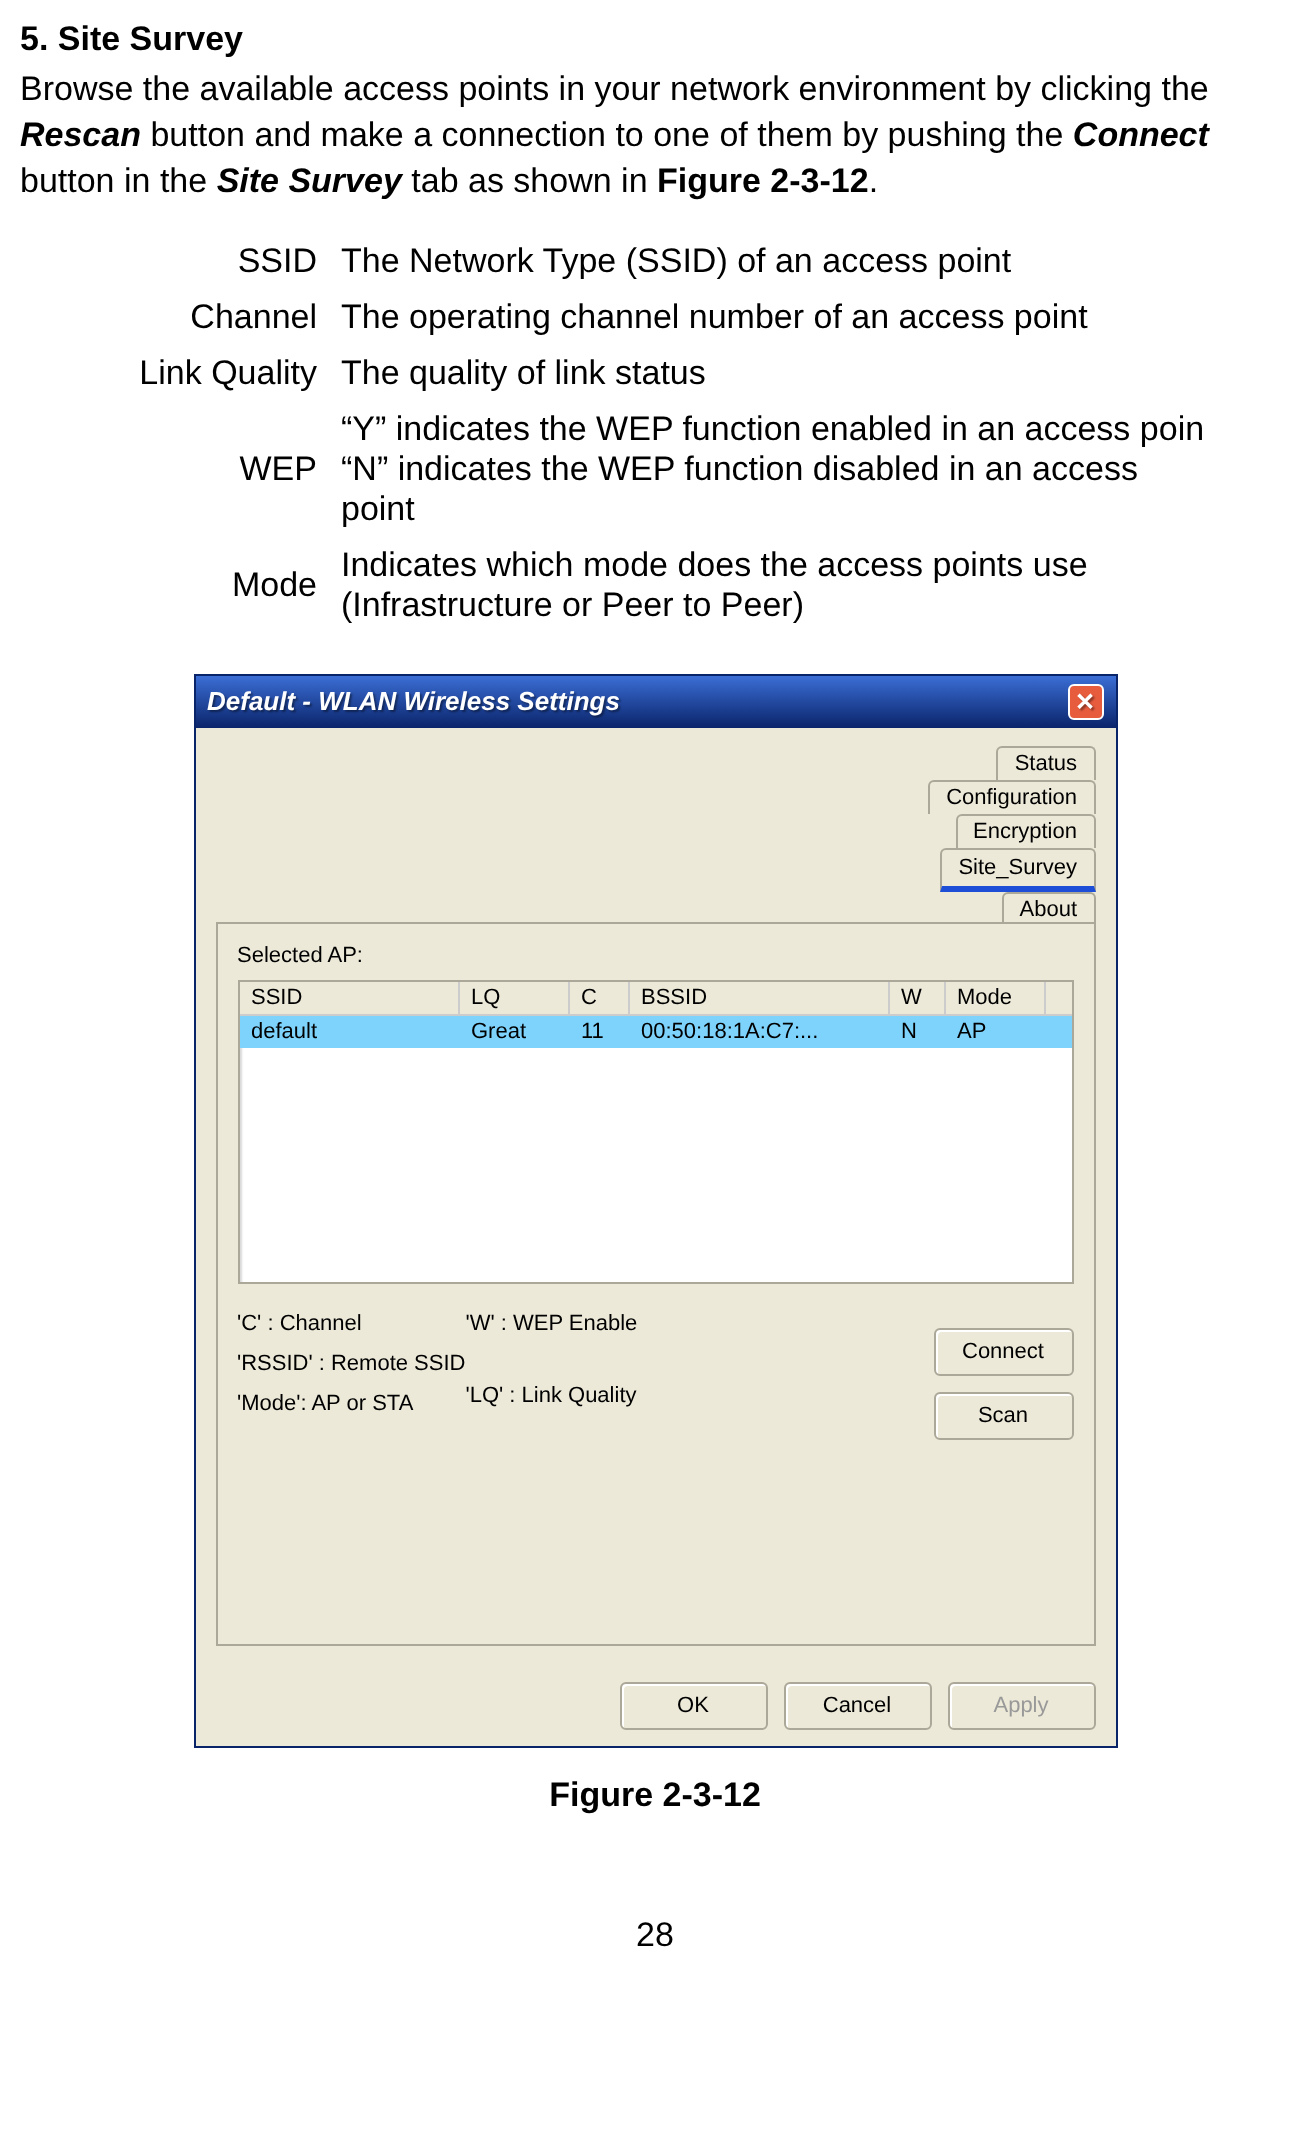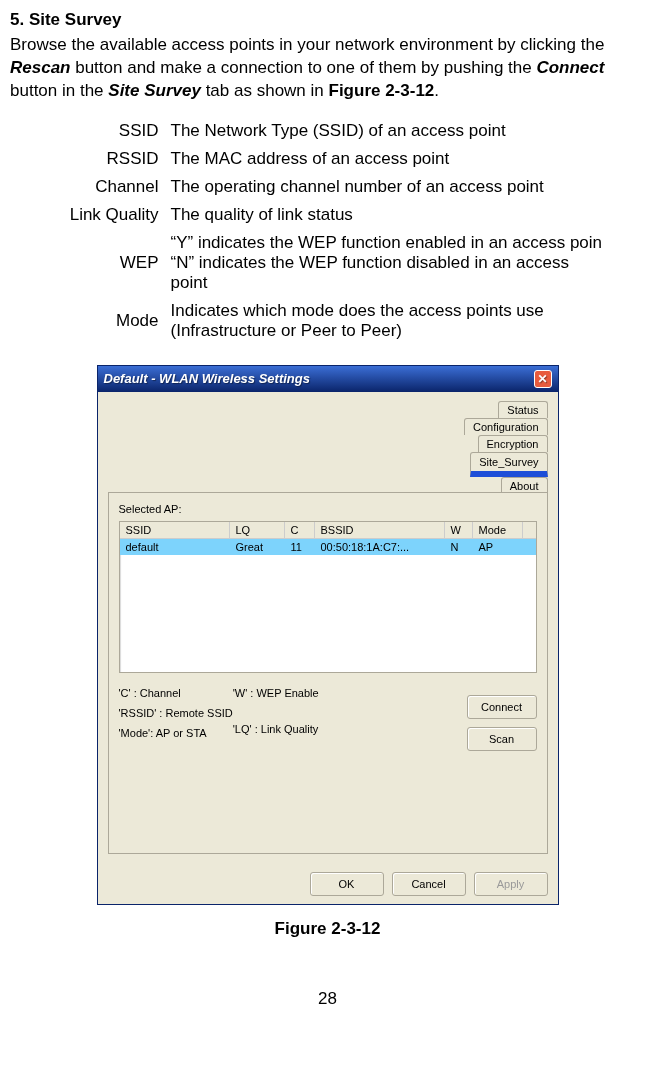--- a/index.html
+++ b/index.html
@@ -98,21 +98,21 @@
     margin-right: 0px;
     position: relative;
     top: 1px;
     cursor: pointer;
   }
   .tab.active {
     background: #ece9d8;
     padding-top: 3px;
     padding-bottom: 3px;
     z-index: 2;
-    border-bottom: 6px solid #1d4ed8;
+    border-bottom: 3px solid #1d4ed8;
   }
   .tabpanel {
     border: 1px solid #aca899;
     background: #ece9d8;
     padding: 10px;
     height: 340px;
     position: relative;
   }
   .label-sm {
     font-size: 11px;
@@ -205,24 +205,20 @@
 
 <div class="intro">
   <span>Browse the available access points in your network environment by clicking the </span><span class="bi">Rescan</span><span> button and make a connection to one of them by pushing the </span><span class="bi">Connect</span><span> button in the </span><span class="bi">Site Survey</span><span> tab as shown in </span><span class="b">Figure 2-3-12</span><span>.</span>
 </div>
 
 <table class="defs">
   <tbody>
       <tr>
         <td class="term">SSID</td>
         <td class="desc">The Network Type (SSID) of an access point</td>
-      </tr>
-  <tr>
-        <td class="term">RSSID</td>
-        <td class="desc">The MAC address of an access point</td>
       </tr>
   <tr>
         <td class="term">Channel</td>
         <td class="desc">The operating channel number of an access point</td>
       </tr>
   <tr>
         <td class="term">Link Quality</td>
         <td class="desc">The quality of link status</td>
       </tr>
   <tr>

